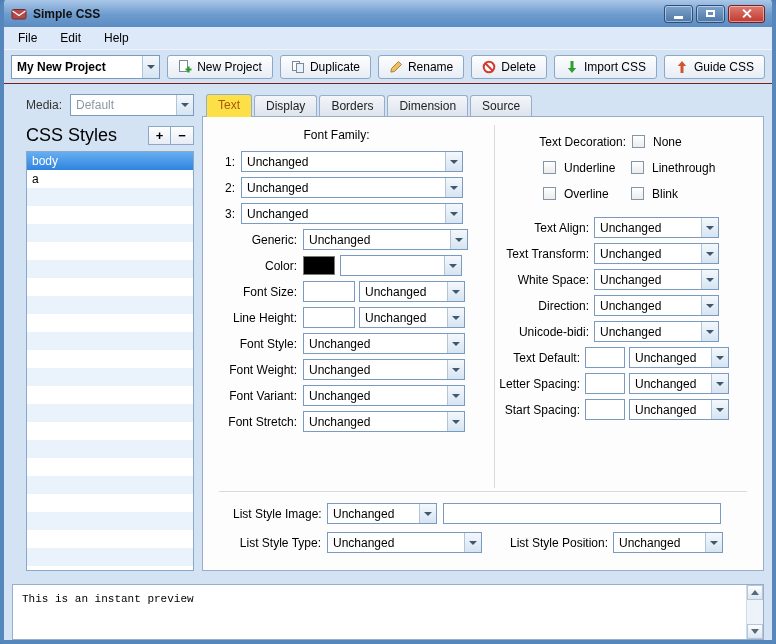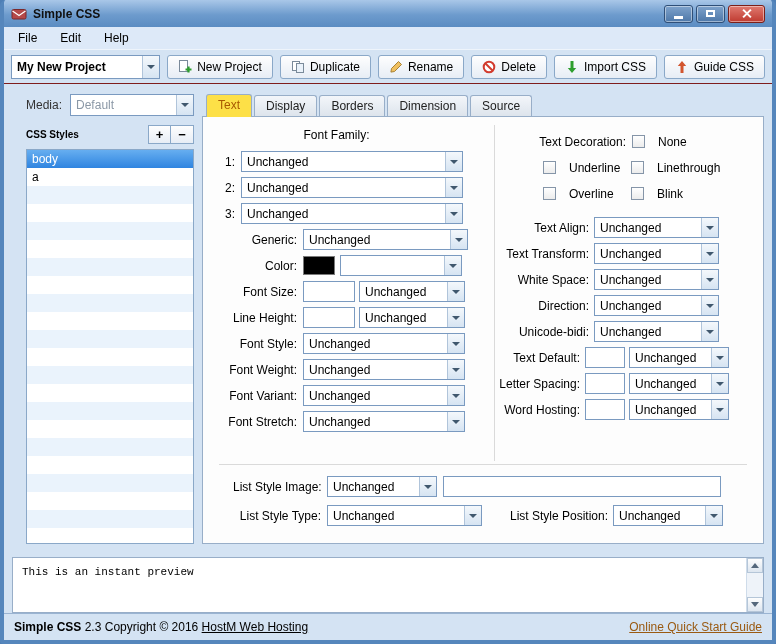--- a/index.html
+++ b/index.html
@@ -48,21 +48,21 @@
   
   .content { flex:1; display:flex; gap:8px; padding:10px 8px 8px; min-height:0; }
 
   
   .sidebar { width:168px; flex:0 0 168px; display:flex; flex-direction:column;margin-left:14px; }
   .media-row { display:flex; align-items:center; gap:8px; margin-bottom:9px; }
   .media-label { color:#333; }
   .media-combo { flex:1; height:22px; }
   .media-combo .dd-text { color:#8b98a6; }
   .styles-header { display:flex; align-items:center; margin-bottom:5px; }
-  .styles-title { font-weight:bold; font-size:10px; flex:1; }
+  .styles-title { font-weight:normal; font-size:18px; flex:1; }
   .mini-btn { width:23px; height:19px; background:linear-gradient(#fefefe,#e7edf5); border:1px solid #8aa8c8;
     font-weight:bold; font-size:13px; line-height:1; cursor:pointer; display:flex; align-items:center; justify-content:center; }
   .mini-btn + .mini-btn { border-left:none; }
   .style-list { flex:1; border:1px solid #8aa8c8;
     background:repeating-linear-gradient(to bottom,#eaf3fc 0 18px,#ffffff 18px 36px); overflow:hidden; }
   .style-item { height:18px; line-height:18px; padding:0 5px; cursor:default; }
   .style-item.selected { background:linear-gradient(var(--selected-top,#66aef0),var(--selected-bottom,#2f84e0)); color:#fff; }
 
   
   .main { flex:1; display:flex; flex-direction:column; min-width:0; }
@@ -90,21 +90,21 @@
   .inp { height:21px; border:1px solid #7a9ac0; padding:0 3px; font:inherit; width:52px; background:#fff; }
   .inp-sm { width:40px; }
   .swatch { width:32px; height:19px; background:var(--swatch,#000); border:1px solid #7a7a7a; margin-right:5px; }
 
   .col-right .form-row.dd-row { justify-content:flex-end; padding-right:44px; }
   .col-right .form-row.in-row { justify-content:flex-end; padding-right:34px; }
   .lbl-r { text-align:right; margin-right:5px; white-space:nowrap; }
   .cb-row { padding-left:0; }
   .lbl-dec { width:131px; text-align:right; margin-right:6px; }
   .cb-indent { width:48px; }
-  .cb-cell { display:flex; gap:13px; width:88px; }
+  .cb-cell { display:flex; gap:8px; width:88px; }
   .cb-cell.last { width:auto; }
   .cb { width:13px; height:13px; border:1px solid #8595a8; background:linear-gradient(#fff,#ececec); flex:0 0 13px; }
   .gap-after { margin-bottom:13px; }
   .in-row .dd { margin-left:4px; }
 
   .bottom-section { border-top:1px solid #dadada; margin:3px 16px 0; padding:11px 0 9px 14px; }
   .bs-row { display:flex; align-items:center; margin-bottom:8px; height:21px; }
   .lbl-b { width:88px; text-align:right; margin-right:6px; white-space:nowrap; }
   .lbl-b2 { width:100px; text-align:right; margin:0 5px 0 26px; white-space:nowrap; }
   .inp-url { width:278px; margin-left:6px; }
@@ -417,21 +417,21 @@
             </div>
             <div class="form-row in-row">
               <span class="lbl-r">Letter Spacing:</span>
               <input class="inp inp-sm" value="" style="">
               <div class="dd w100">
                 <span class="dd-text">Unchanged</span>
                 <span class="dd-arrow"></span>
               </div>
             </div>
             <div class="form-row in-row">
-              <span class="lbl-r">Word Hosting:</span>
+              <span class="lbl-r">Start Spacing:</span>
               <input class="inp inp-sm" value="" style="">
               <div class="dd w100">
                 <span class="dd-text">Unchanged</span>
                 <span class="dd-arrow"></span>
               </div>
             </div>
           </div>
         </div>
 
         <div class="bottom-section">
@@ -465,18 +465,14 @@
     <div class="vscroll">
       <div class="sb-btn">
           <span class="tri-up"></span>
         </div>
       <div class="sb-btn">
           <span class="tri-down"></span>
         </div>
     </div>
   </div>
 
-  <div class="statusbar">
-    <span class="status-left"><span class="app-name">Simple CSS</span><span> 2.3 Copyright © 2016 </span><span class="status-link">HostM Web Hosting</span></span>
-    <span class="guide-link">Online Quick Start Guide</span>
-  </div>
 
 </div>
 
 </body></html>

